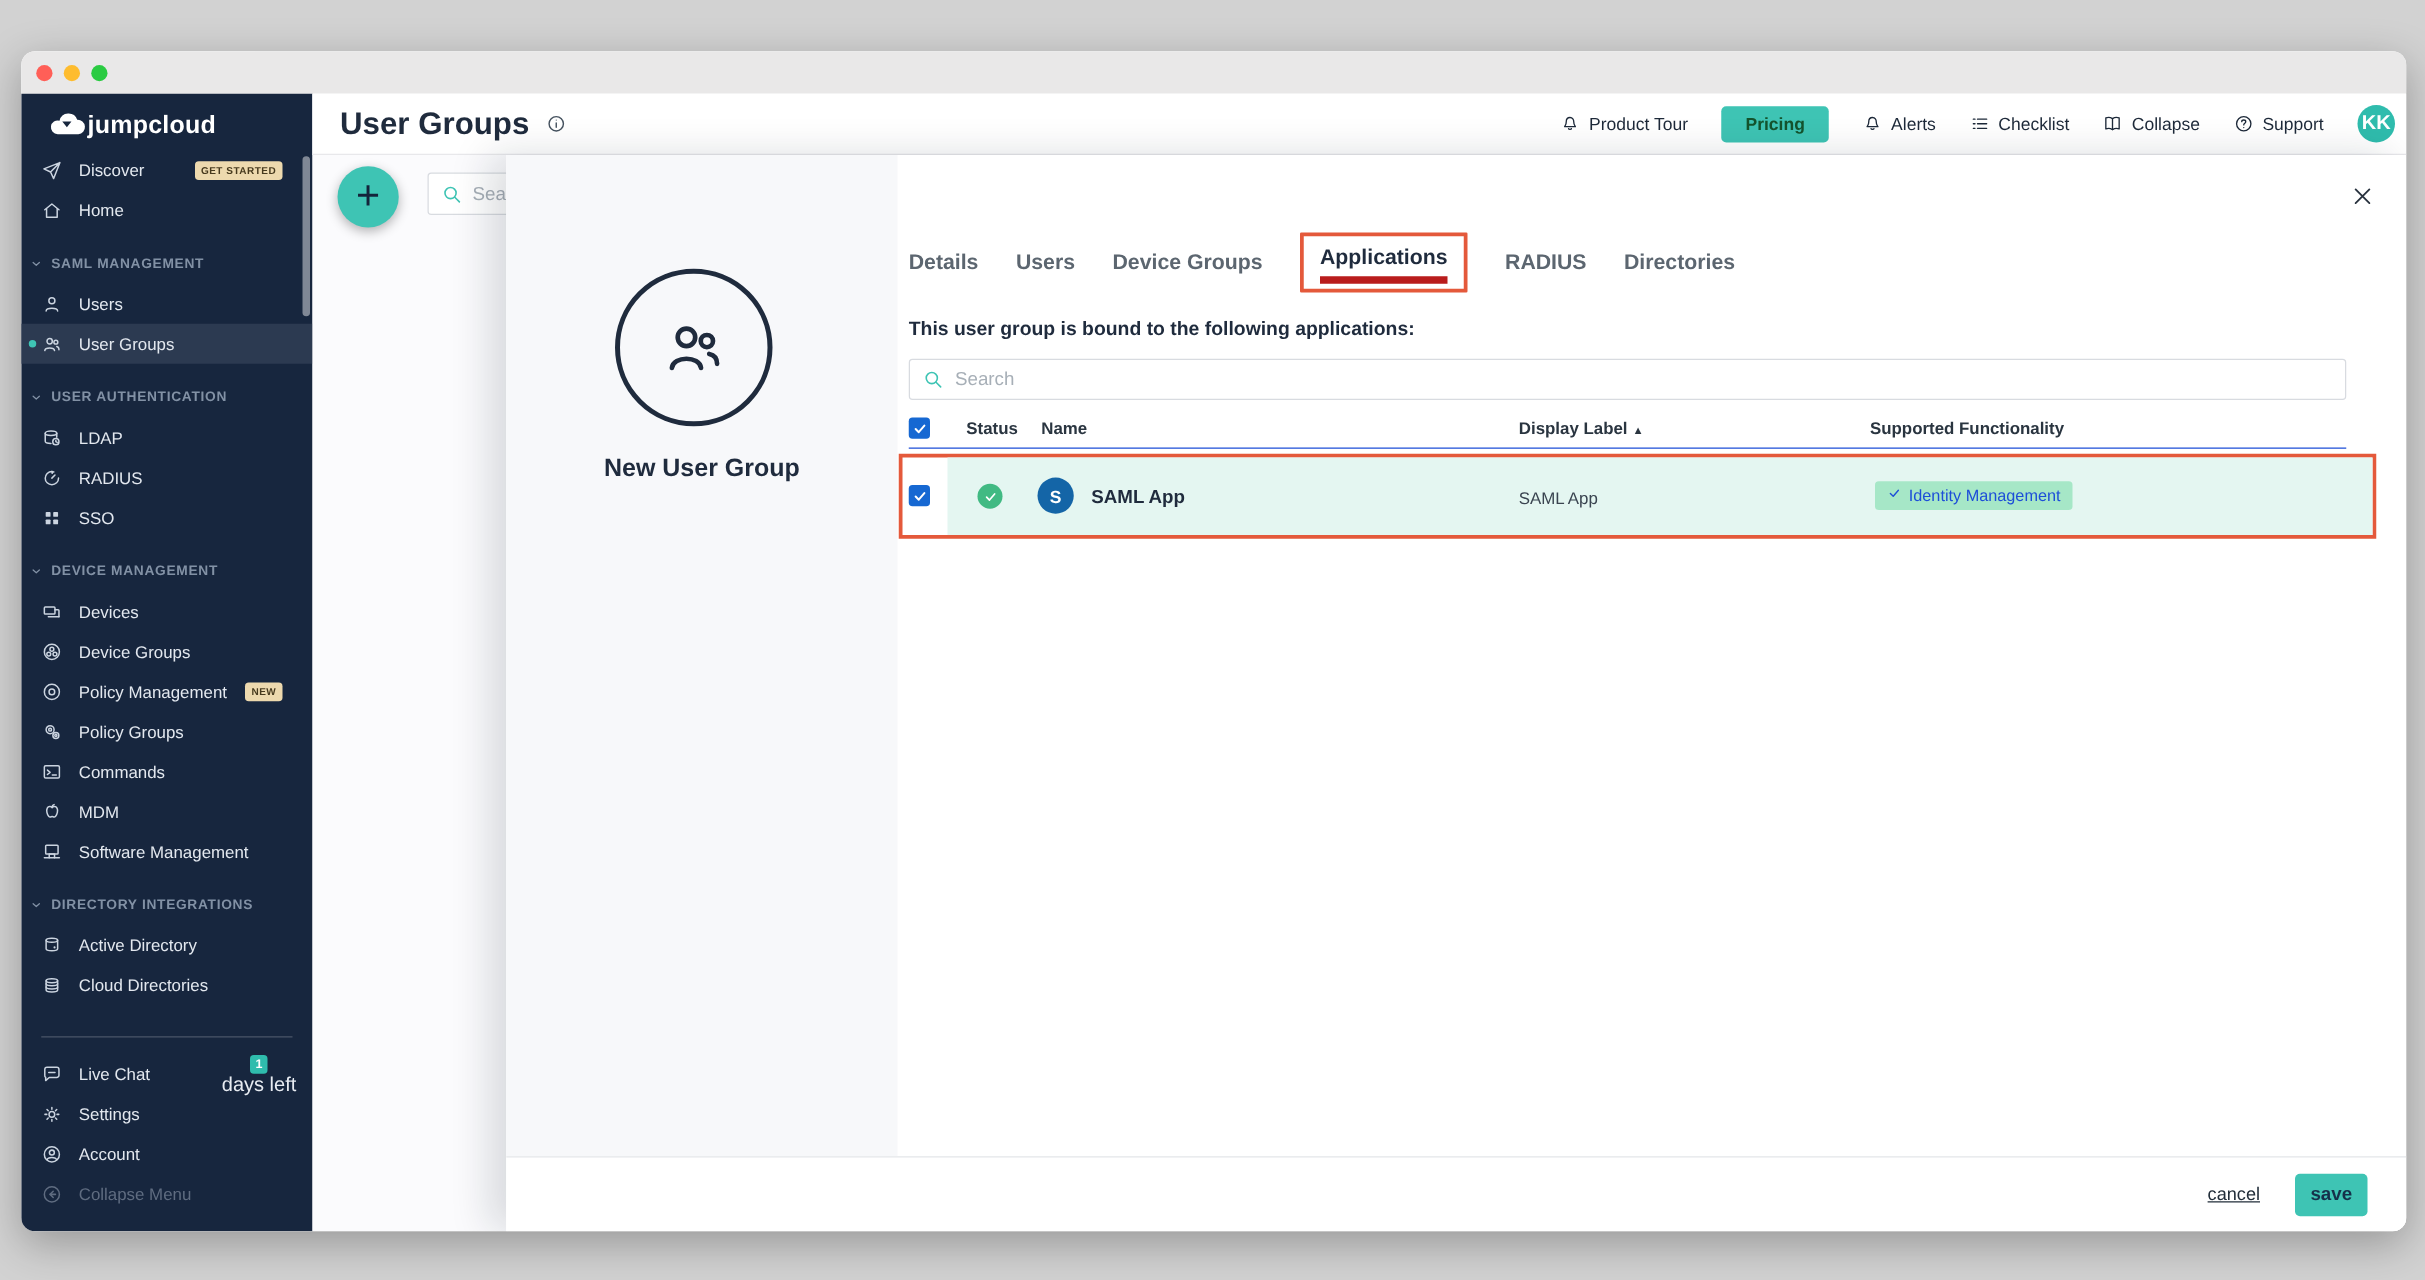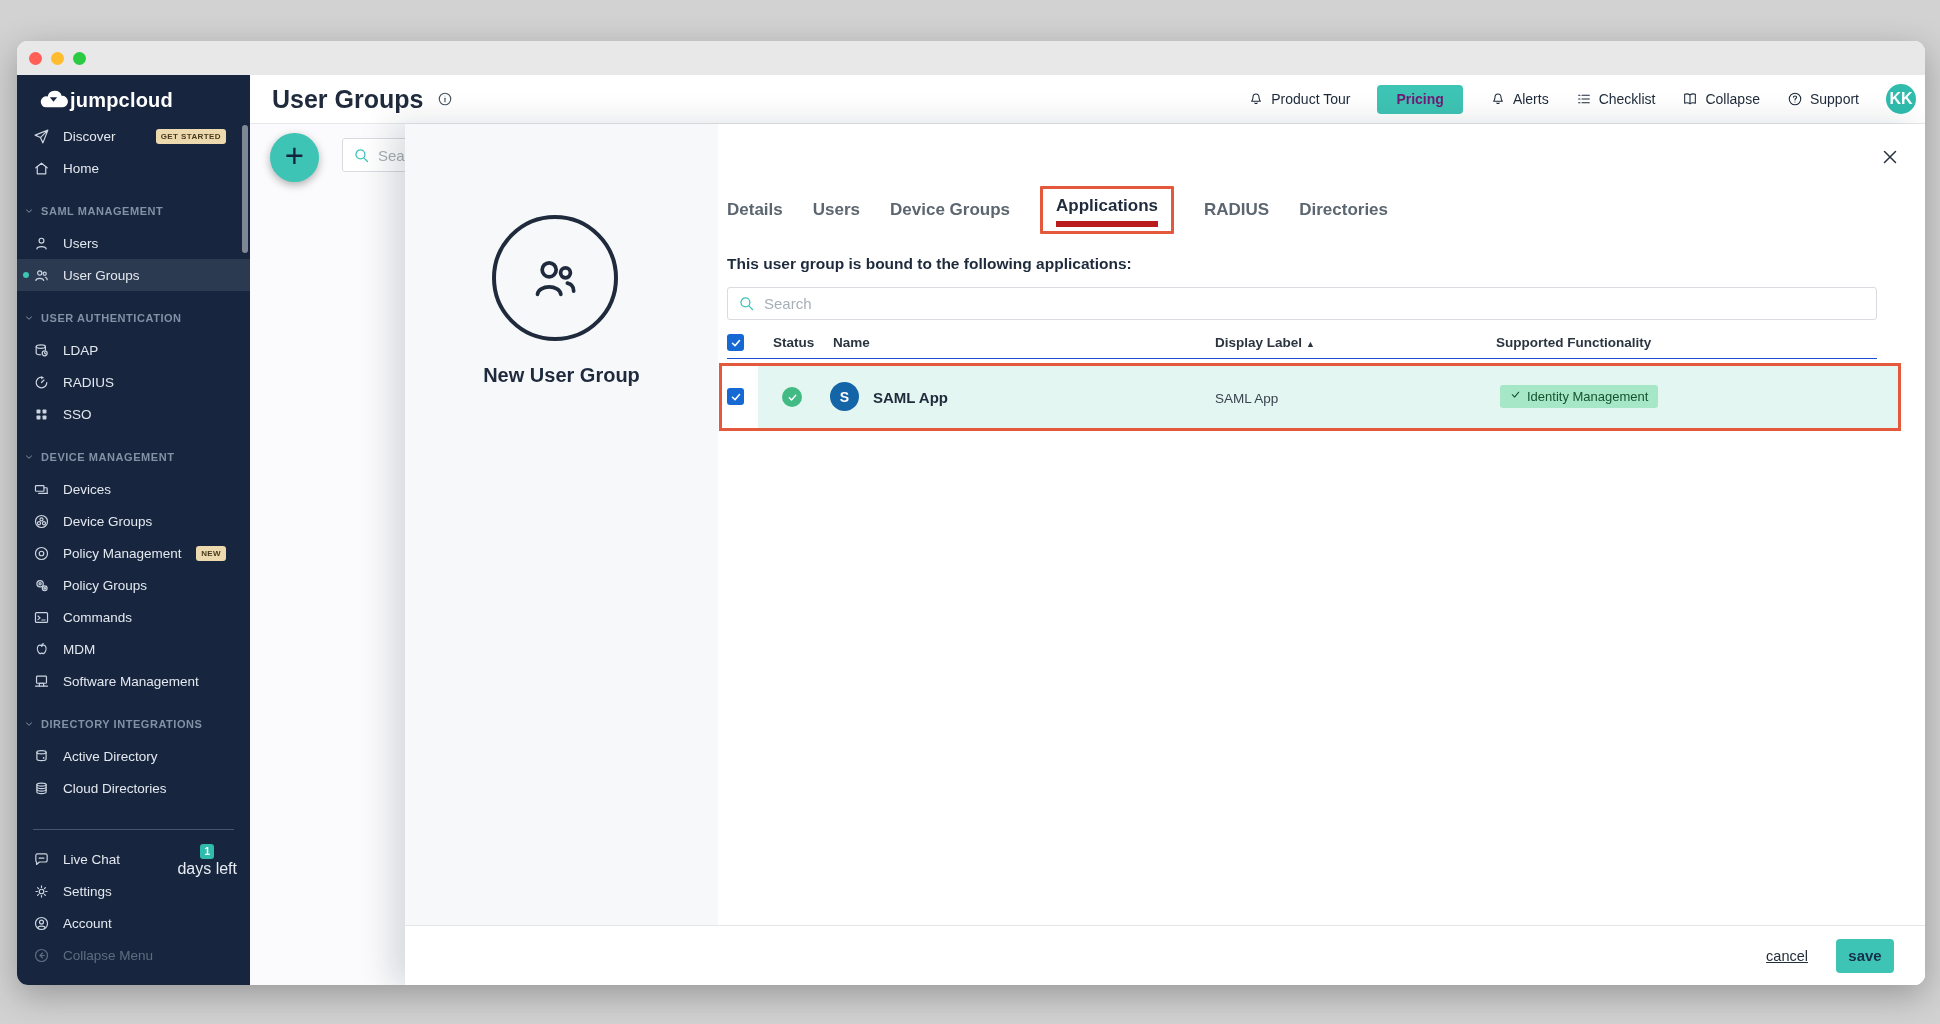--- a/index.html
+++ b/index.html
@@ -33,21 +33,21 @@
   .lc-days{font-size:16px;color:#E8ECF2;margin-top:1px}
   #sb-scroll{position:absolute;right:2px;top:50px;width:6px;height:128px;border-radius:3px;background:rgba(255,255,255,.45)}
 
   
   #main{flex:1;position:relative;background:#FBFBFD;display:flex;flex-direction:column}
   #main-header{height:49px;background:#fff;border-bottom:1px solid #E8E8EB;display:flex;align-items:center;padding:0 9px 0 22px;flex-shrink:0;position:relative;z-index:2}
   #page-title{font-size:25px;font-weight:700;color:#1F2B3D}
   #title-info{margin-left:14px;color:#45525F;display:flex;cursor:pointer}
   #hdr-actions{margin-left:auto;display:flex;align-items:center;gap:27px}
   .hdr-action{display:flex;align-items:center;gap:7px;font-size:14px;color:#1D2939;cursor:pointer;white-space:nowrap}
-  .hdr-btn{background:#3EC4B4;color:#701a75;font-size:14px;font-weight:700;height:29px;padding:0 19px;border-radius:4px;display:flex;align-items:center;cursor:pointer}
+  .hdr-btn{background:#3EC4B4;color:#14532d;font-size:14px;font-weight:700;height:29px;padding:0 19px;border-radius:4px;display:flex;align-items:center;cursor:pointer}
   #hdr-avatar{width:30px;height:30px;border-radius:50%;background:#2FBCAD;color:#fff;font-size:16px;font-weight:700;display:flex;align-items:center;justify-content:center;cursor:pointer}
 
   #content{flex:1;position:relative}
   #plus-btn{position:absolute;left:20px;top:9px;width:49px;height:49px;border-radius:50%;background:#3EC4B4;display:flex;align-items:center;justify-content:center;box-shadow:0 3px 9px rgba(0,0,0,.30);cursor:pointer}
   #plus-btn .plus{font-size:33px;font-weight:400;color:#14243B;margin-top:-3px}
   #strip-search{position:absolute;left:92px;top:14px;width:230px;height:34px;background:#fff;border:1px solid #D8DBE0;border-radius:3px;display:flex;align-items:center;padding:0 10px;gap:8px}
   .search-icn{color:#3EC4B4}
   input{border:0;outline:0;flex:1;font-size:15px;color:#333;background:transparent;font-family:"Liberation Sans",sans-serif;min-width:0}
   input::placeholder{color:#A7AFB7}
 
@@ -72,21 +72,21 @@
   .sort{font-size:9px;margin-left:4px;color:#2A3540}
   .cbox{width:17px;height:17px;background:#1668D2;border-radius:3px;display:flex;align-items:center;justify-content:center;cursor:pointer;color:#fff}
 
   #row-box{position:absolute;left:314px;top:239px;width:1182px;height:68px;border:3px solid #E4593B;z-index:4;cursor:pointer}
   #row-bg{position:absolute;left:36px;top:0;right:0;bottom:0;background:#E4F6F1}
   #row-check{position:absolute;left:5px;top:22px}
   #row-status{position:absolute;left:60px;top:21px;width:20px;height:20px;border-radius:50%;background:#41BA83;display:flex;align-items:center;justify-content:center;color:#fff}
   #row-avatar{position:absolute;left:108px;top:16px;width:29px;height:29px;border-radius:50%;background:#1465A7;color:#fff;font-size:14px;font-weight:700;display:flex;align-items:center;justify-content:center}
   #row-name{position:absolute;left:151px;top:23px;font-size:15px;font-weight:700;color:#1F2B3D}
   #row-display{position:absolute;left:493px;top:25px;font-size:13.5px;color:#3A4450}
-  #row-func{position:absolute;left:778px;top:19px;background:#A6E7C7;color:#14532d;font-size:13px;padding:4px 10px;border-radius:3px;display:inline-flex;gap:6px;}
+  #row-func{position:absolute;left:778px;top:19px;background:#A6E7C7;color:#1d4ed8;font-size:13px;padding:4px 10px;border-radius:3px;display:inline-flex;gap:6px;}
 
   #m-footer{position:absolute;left:0;bottom:0;right:0;height:60px;background:#fff;border-top:1px solid #E4E6E9;display:flex;align-items:center;justify-content:flex-end;gap:28px;padding-right:31px;z-index:6}
   #cancel-link{font-size:14.5px;color:#222E3A;text-decoration:underline;cursor:pointer}
   #save-btn{min-width:58px;height:34px;background:#3EC4B4;border-radius:4px;color:#15304A;font-size:15px;font-weight:700;display:flex;align-items:center;justify-content:center;cursor:pointer;padding:0 12px}
 </style>
 </head>
 <body>
 
 <div id="window">
   <div id="titlebar">

